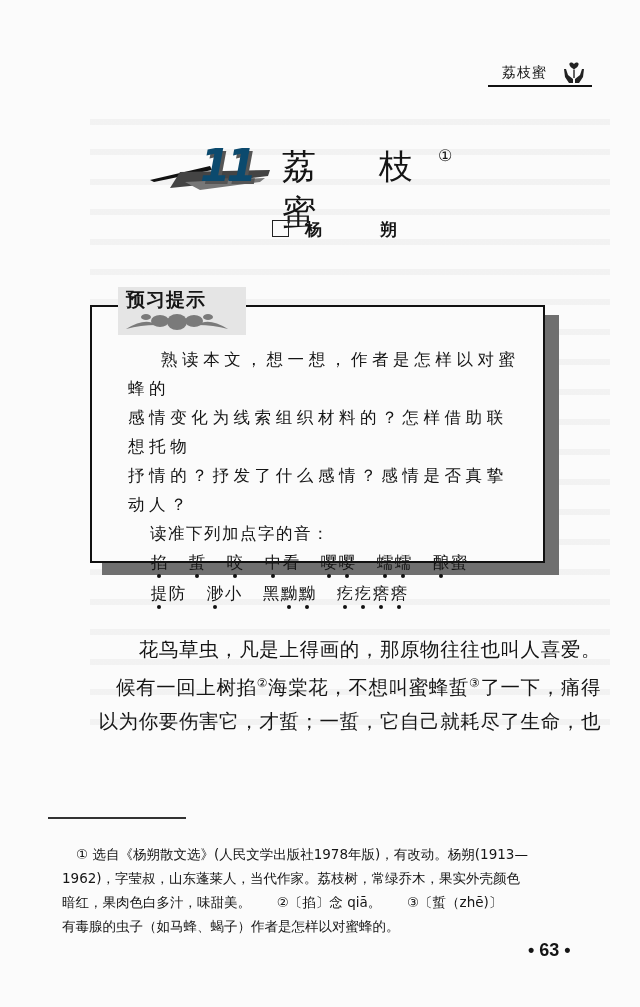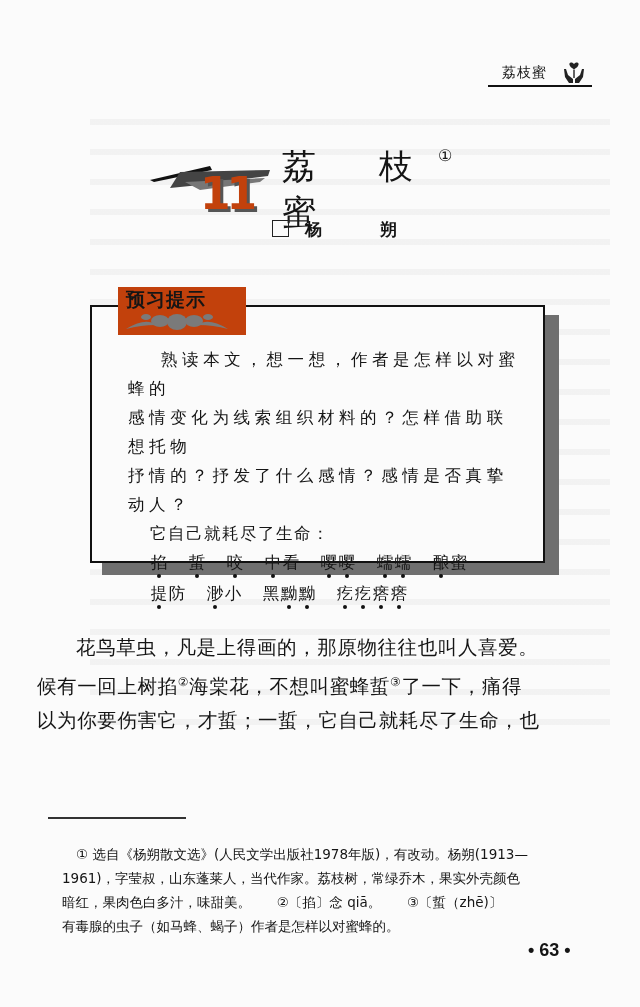--- a/index.html
+++ b/index.html
@@ -19,48 +19,48 @@
   
   .run-head { position: absolute; top: 58px; left: 488px; width: 104px; height: 30px; }
   .run-title { position: absolute; left: 14px; top: 6px; font-size: 14px; letter-spacing: 1px; }
   .run-icon { position: absolute; left: 74px; top: 2px; width: 24px; height: 24px; }
   .run-rule { position: absolute; left: 0; right: 0; top: 27px; height: 2px; background: #111; }
 
   
   .lesson-head { position: absolute; top: 140px; left: 150px; width: 330px; height: 60px; }
   .num-badge { position: absolute; left: 0; top: 2px; width: 120px; height: 52px; }
   .num-text { position: absolute; left: 50px; top: 0; font-family: "DejaVu Sans", sans-serif;
-    font-weight: bold; font-size: 44px; color: #c2410c;
-    text-shadow: 3px 3px 0 #555; letter-spacing: -4px; margin-top: 28px; }
+    font-weight: bold; font-style: italic; font-size: 44px; color: #0c4a6e;
+    text-shadow: 3px 3px 0 #555; letter-spacing: -4px; }
   .title-text { position: absolute; left: 132px; top: 4px; font-size: 34px; letter-spacing: 26px; }
   .title-note { position: absolute; left: 288px; top: 6px; font-size: 16px; }
 
   .author { position: absolute; top: 218px; left: 272px; font-size: 17px; font-weight: bold; }
   .author .box { display: inline-block; width: 15px; height: 15px; border: 1.5px solid #222; vertical-align: -2px; margin-right: 16px; }
   .author .name { letter-spacing: 26px; }
 
   
   .preview { position: absolute; left: 90px; top: 305px; width: 455px; height: 258px; z-index: 1; }
   .preview .shadow { position: absolute; left: 12px; top: 10px; right: -14px; bottom: -12px; background: #6f6f6f; }
   .preview .frame { position: absolute; inset: 0; background: #fbfbfb; border: 2.5px solid #111; }
-  .preview .label-wrap { position: absolute; left: 28px; top: -18px; background: #c2410c; padding: 0 8px; height: 48px; width: 112px; }
+  .preview .label-wrap { position: absolute; left: 28px; top: -18px; background: #e5e5e5; padding: 0 8px; height: 48px; width: 112px; }
   .preview .label { font-family: "DejaVu Sans", sans-serif; font-weight: bold; font-size: 19px; letter-spacing: 1px; }
   .preview .flower { position: absolute; left: 8px; top: 24px; width: 102px; height: 22px; }
   .preview .body { position: absolute; left: 38px; top: 40px; right: 24px; font-size: 16.5px; line-height: 29px; letter-spacing: 4.6px; }
   .preview .body p { margin: 0; }
   .preview .body .indent { text-indent: 33px; }
   .pron-intro { margin-top: 0; padding-left: 22px; letter-spacing: 1.5px !important; }
   .pron-row { display: flex; gap: 0; padding-left: 22px; height: 31px; letter-spacing: 0; }
   .word { margin-right: 20px; white-space: nowrap; }
   .ch { display: inline-block; position: relative; width: 18px; text-align: center; }
   .ch.dot::after { content: ""; position: absolute; left: 7px; top: 26px; width: 4px; height: 4px; border-radius: 50%; background: #111; }
 
   
-  .main { position: absolute; left: 37px; top: 632px; width: 555px; font-family: Liberation Mono, monospace;
-    font-size: 19.5px; line-height: 34px; letter-spacing: 0.6px; z-index: 1; }
+  .main { position: absolute; left: 46px; top: 632px; width: 555px; font-family: Liberation Sans, sans-serif;
+    font-size: 19.5px; line-height: 34px; letter-spacing: 0.6px; z-index: 1; text-align: right; }
   .main p { margin: 0; }
   .main sup { font-size: 12px; vertical-align: 7px; }
 
   .fn-rule { position: absolute; left: 48px; top: 817px; width: 138px; height: 1.5px; background: #333; }
   .footnotes { position: absolute; left: 76px; top: 842px; width: 530px; font-family: "DejaVu Sans", sans-serif;
     font-size: 13.5px; line-height: 24px; }
   .footnotes p { margin: 0; }
   .page-num { position: absolute; left: 528px; top: 940px; font-family: "Liberation Sans", sans-serif; font-weight: bold; font-size: 18px; }
 </style>
 </head>
@@ -109,21 +109,21 @@
           <path d="M102 18 Q82 6 72 14 Q87 14 102 18Z"></path>
           <ellipse cx="20" cy="6" rx="5" ry="3"></ellipse>
           <ellipse cx="82" cy="6" rx="5" ry="3"></ellipse>
         </g>
       </svg>
     </div>
     <div class="body">
       <p class="indent">熟读本文，想一想，作者是怎样以对蜜蜂的</p>
       <p>感情变化为线索组织材料的？怎样借助联想托物</p>
       <p>抒情的？抒发了什么感情？感情是否真挚动人？</p>
-      <p class="pron-intro">它自己就耗尽了生命：</p>
+      <p class="pron-intro">读准下列加点字的音：</p>
       <div class="pron-row" id="pron-row-0">
           <span class="word"><span class="ch dot">掐</span></span>
           <span class="word"><span class="ch dot">蜇</span></span>
           <span class="word"><span class="ch dot">咬</span></span>
           <span class="word"><span class="ch dot">中</span><span class="ch">看</span></span>
           <span class="word"><span class="ch dot">嘤</span><span class="ch dot">嘤</span></span>
           <span class="word"><span class="ch dot">蠕</span><span class="ch dot">蠕</span></span>
           <span class="word"><span class="ch dot">酿</span><span class="ch">蜜</span></span>
         </div>
       <div class="pron-row" id="pron-row-1">
@@ -138,19 +138,19 @@
   <div class="main">
     <p style="text-indent:39px">花鸟草虫，凡是上得画的，那原物往往也叫人喜爱。</p>
     <p><span>候有一回上树掐</span><sup>②</sup><span>海棠花，不想叫蜜蜂蜇</span><sup>③</sup><span>了一下，痛得</span></p>
     <p>以为你要伤害它，才蜇；一蜇，它自己就耗尽了生命，也</p>
   </div>
 
   <div class="fn-rule"></div>
 
   <div class="footnotes">
     <p>①  选自《杨朔散文选》(人民文学出版社1978年版)，有改动。杨朔(1913—</p>
-    <p style="margin-left:-14px">1961)，字莹叔，山东蓬莱人，当代作家。荔枝树，常绿乔木，果实外壳颜色</p>
+    <p style="margin-left:-14px">1962)，字莹叔，山东蓬莱人，当代作家。荔枝树，常绿乔木，果实外壳颜色</p>
     <p style="margin-left:-14px; white-space:pre">暗红，果肉色白多汁，味甜美。      ②〔掐〕念 qiā。      ③〔蜇（zhē)〕</p>
     <p style="margin-left:-14px">有毒腺的虫子（如马蜂、蝎子）作者是怎样以对蜜蜂的。</p>
   </div>
 
   <div class="page-num">• 63 •</div>
 </div>
 
 </body></html>

